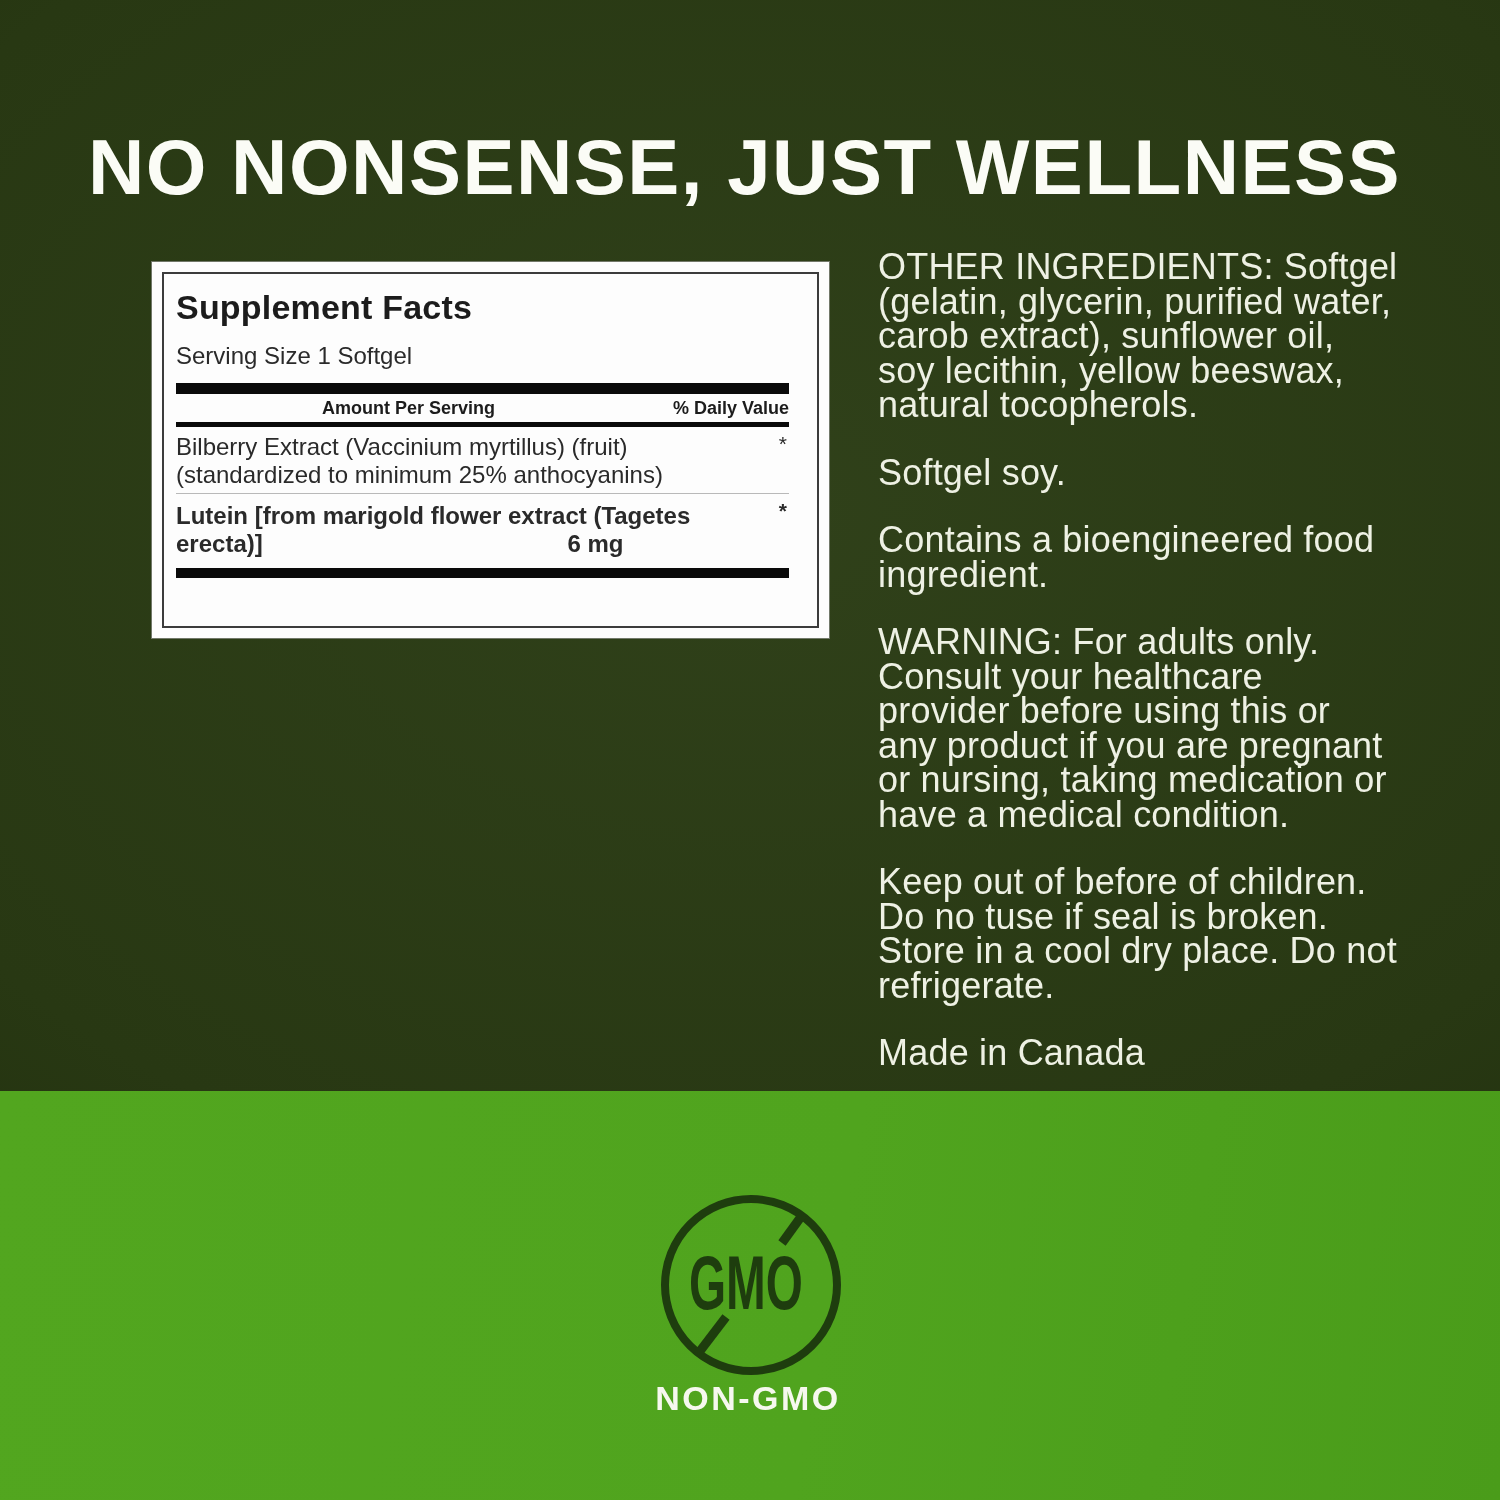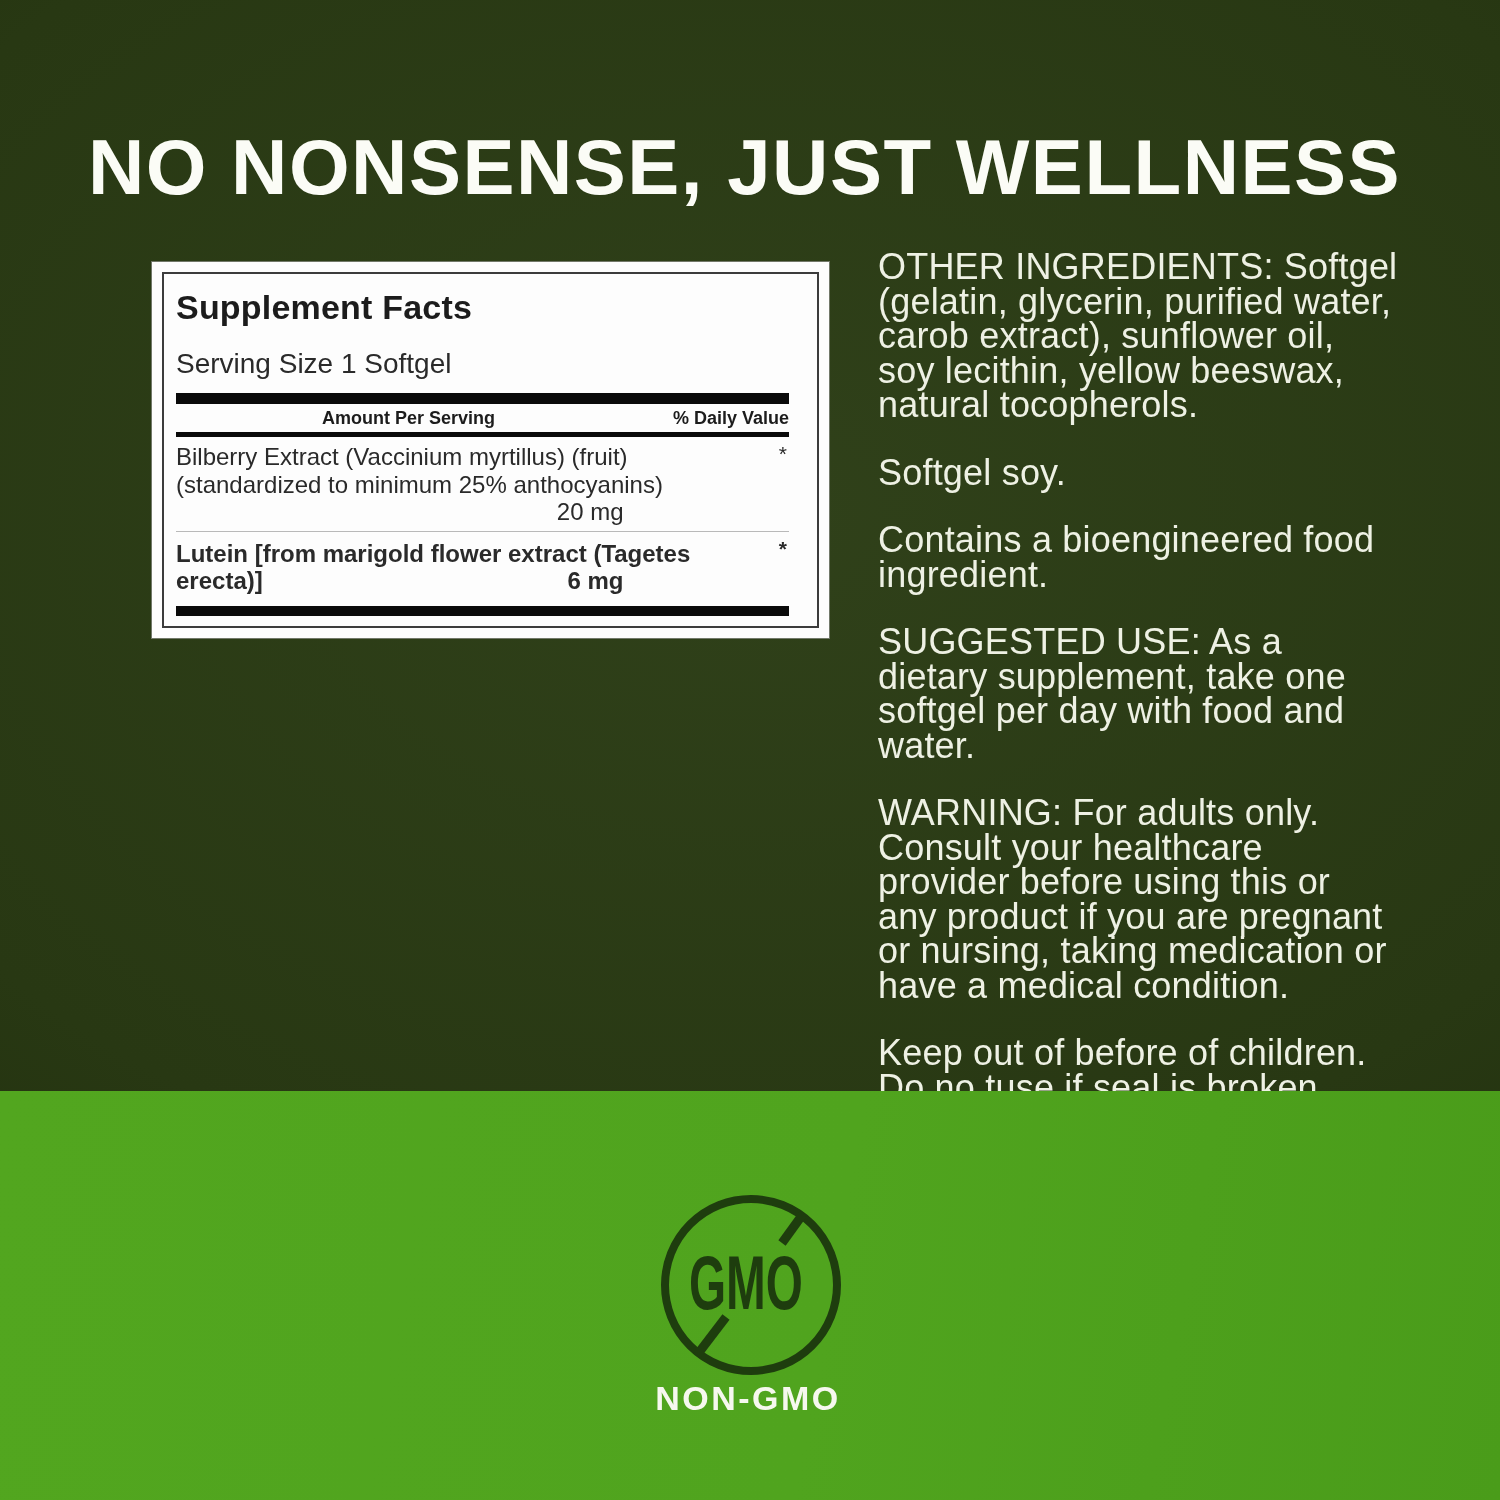--- a/index.html
+++ b/index.html
@@ -35,21 +35,21 @@
   }
   .sf-inner {
     position: absolute;
     left: 10px; top: 10px; right: 10px; bottom: 10px;
     border: 2px solid #3c3c3c;
     padding: 6px 28px 0 12px;
     overflow: hidden;
     color: #1c1c1c;
   }
   .sf-heading { font-size: 34px; font-weight: bold; margin-top: 8px; letter-spacing: 0.2px; }
-  .sf-serving { font-size: 28px; margin-top: 21px; color: #2a2a2a; }
+  .sf-serving { font-size: 24px; margin-top: 15px; color: #2a2a2a; }
   .sf-bar { background: #0a0a0a; }
   .sf-bar.thick { height: 11px; margin-top: 13px; }
   .sf-bar.med   { height: 5px; }
   .sf-bar.bottom{ height: 10px; }
   .sf-header-row {
     display: flex; justify-content: space-between; align-items: baseline;
     padding: 4px 0 3px 0;
     font-size: 18px; font-weight: bold;
   }
   .sf-header-row .col-amount { margin-left: 146px; }
@@ -113,21 +113,20 @@
       <div class="sf-header-row">
         <span class="col-amount">Amount Per Serving</span>
         <span class="col-dv">% Daily Value</span>
       </div>
 
       <div class="sf-bar med"></div>
 
       <div class="sf-row first">
         <div>Bilberry Extract (Vaccinium myrtillus) (fruit)</div>
         <div>(standardized to minimum 25% anthocyanins)</div>
-        <div class="sf-amount-line">20 mg</div>
         <span class="sf-star">*</span>
       </div>
 
       <div class="sf-row second">
         <div>Lutein [from marigold flower extract (Tagetes</div>
         <div class="sf-flex-line">
           <span>erecta)]</span>
           <span>6 mg</span>
         </div>
         <span class="sf-star">*</span>
@@ -135,21 +134,20 @@
 
       <div class="sf-bar bottom"></div>
 
     </div>
   </section>
 
   <aside class="info-col">
     <p>OTHER INGREDIENTS: Softgel (gelatin, glycerin, purified water, carob extract), sunflower oil, soy lecithin, yellow beeswax, natural tocopherols.</p>
     <p>Softgel soy.</p>
     <p>Contains a bioengineered food ingredient.</p>
-    <p>SUGGESTED USE: As a dietary supplement, take one softgel per day with food and water.</p>
     <p>WARNING: For adults only. Consult your healthcare provider before using this or any product if you are pregnant or nursing, taking medication or have a medical condition.</p>
     <p>Keep out of before of children. Do no tuse if seal is broken. Store in a cool dry place. Do not refrigerate.</p>
     <p>Made in Canada</p>
   </aside>
 
   <div class="green-band"></div>
 
   <div class="gmo-icon-wrap">
     <svg viewBox="0 0 190 190" width="190" height="190" aria-hidden="true">
       <circle cx="95" cy="95" r="86" fill="none" stroke="#1e3d0e" stroke-width="8"></circle>

